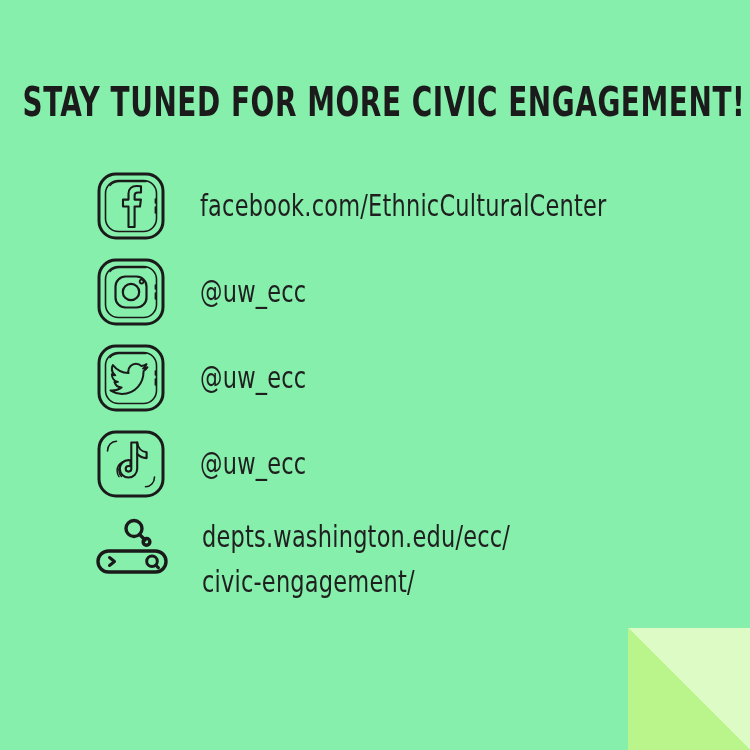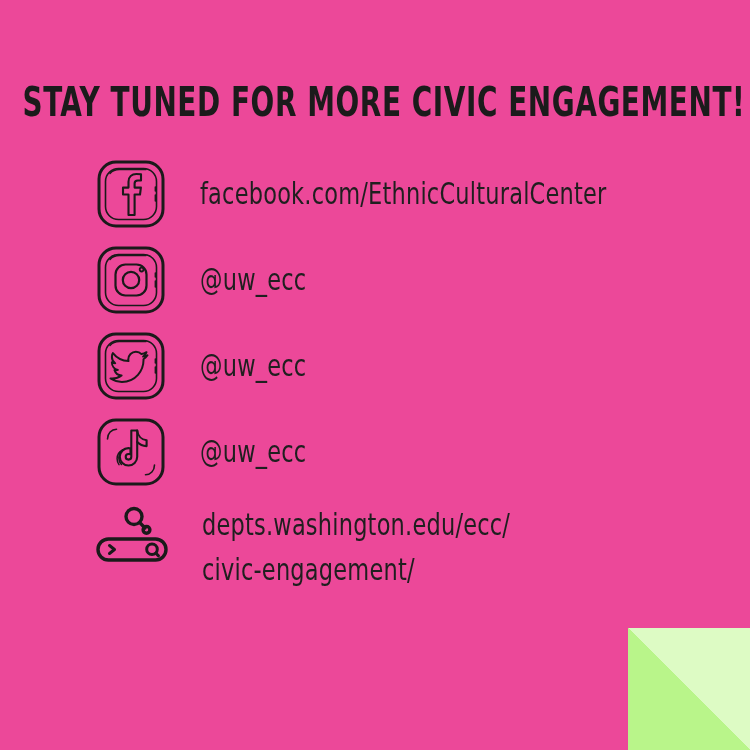--- a/index.html
+++ b/index.html
@@ -9,21 +9,21 @@
   body {
     width: 750px;
     height: 750px;
     overflow: hidden;
     font-family: "DejaVu Sans", sans-serif;
   }
   #poster {
     position: relative;
     width: 750px;
     height: 750px;
-    background: #ec4899;
+    background: #86efac;
     overflow: hidden;
   }
   
   #corner-triangle {
     position: absolute;
     left: 628px;
     top: 628px;
     width: 122px;
     height: 122px;
     background: linear-gradient(to bottom left, #ddfbc4 0%, #ddfbc4 49.6%, #b9f58a 50.0%, #b9f58a 100%);
@@ -41,21 +41,21 @@
     font-weight: 700;
     letter-spacing: 0.6px;
     transform: scaleX(0.94) scaleY(1.22);
     transform-origin: center top;
     white-space: nowrap;
   }
   
   #rows {
     position: absolute;
     left: 92px;
-    top: 156px;
+    top: 168px;
     width: 620px;
   }
   .row {
     display: flex;
     align-items: flex-start;
     margin-bottom: 11px;
     min-height: 75px;
   }
   .row.row-web {
     margin-bottom: 0;

